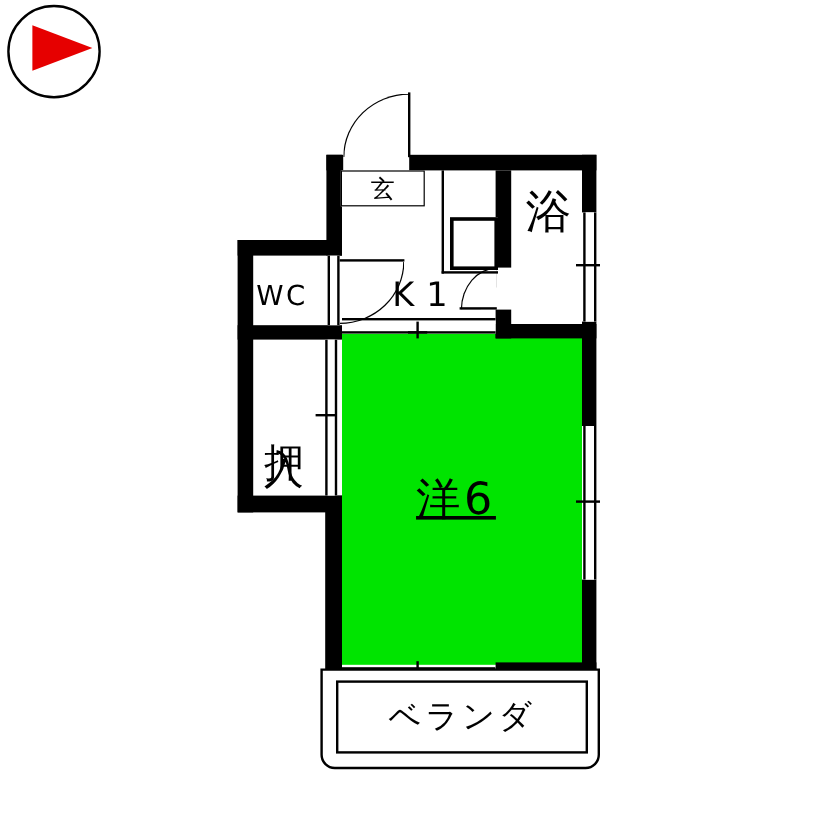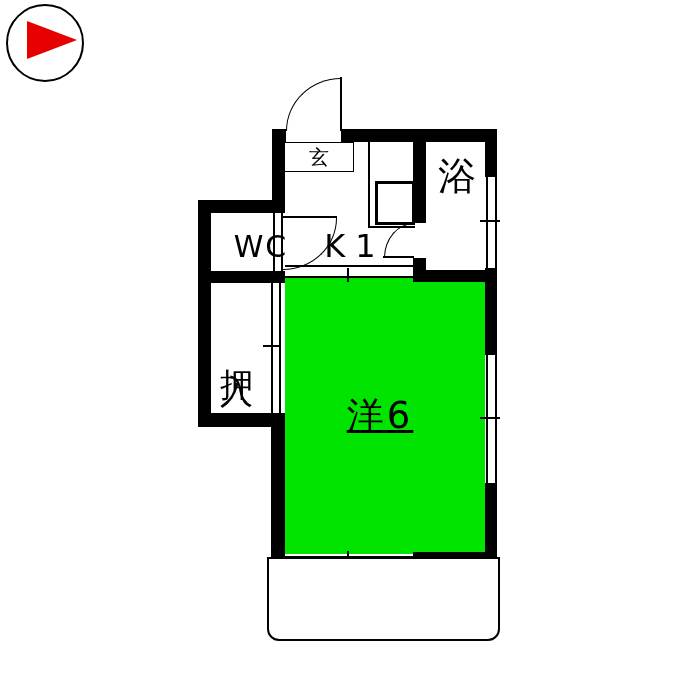--- a/index.html
+++ b/index.html
@@ -87,20 +87,23 @@
   <div class="arc-tl" style="left:384px;top:223px;width:29px;height:34px;"></div>
 
   <div id="genkan-box">
     <span class="label" style="position:static;font-size:20px;">玄</span>
   </div>
   <div class="thinline" style="left:368px;top:142px;width:2px;height:86px;"></div>
   <div class="thinline" style="left:368px;top:226px;width:47px;height:2px;"></div>
   <div id="sink"></div>
 
   <div id="veranda-outer"></div>
+  <div id="veranda-inner">
+    <span class="label" style="position:static;font-size:27px;letter-spacing:3px;">ベランダ</span>
+  </div>
 
   <div class="label" style="left:427px;top:150px;width:60px;height:52px;font-size:38px;">浴</div>
-  <div class="label" style="left:231px;top:230px;width:60px;height:34px;font-size:30px;letter-spacing:2px;">WC</div>
-  <div class="label" style="left:300px;top:226px;width:100px;height:40px;font-size:32px;letter-spacing:10px;text-indent:10px;">K1</div>
+  <div class="label" style="left:205px;top:230px;width:60px;height:34px;font-size:23px;letter-spacing:2px;">WC</div>
+  <div class="label" style="left:300px;top:226px;width:100px;height:40px;font-size:28px;letter-spacing:10px;text-indent:10px;">K1</div>
   <div class="label vtext" style="left:218px;top:304px;width:38px;height:86px;font-size:33px;letter-spacing:4px;">押入</div>
   <div class="label" style="left:325px;top:392px;width:110px;height:46px;font-size:37px;letter-spacing:3px;text-decoration:underline;">洋6</div>
 
 </div>
 
 </body></html>

